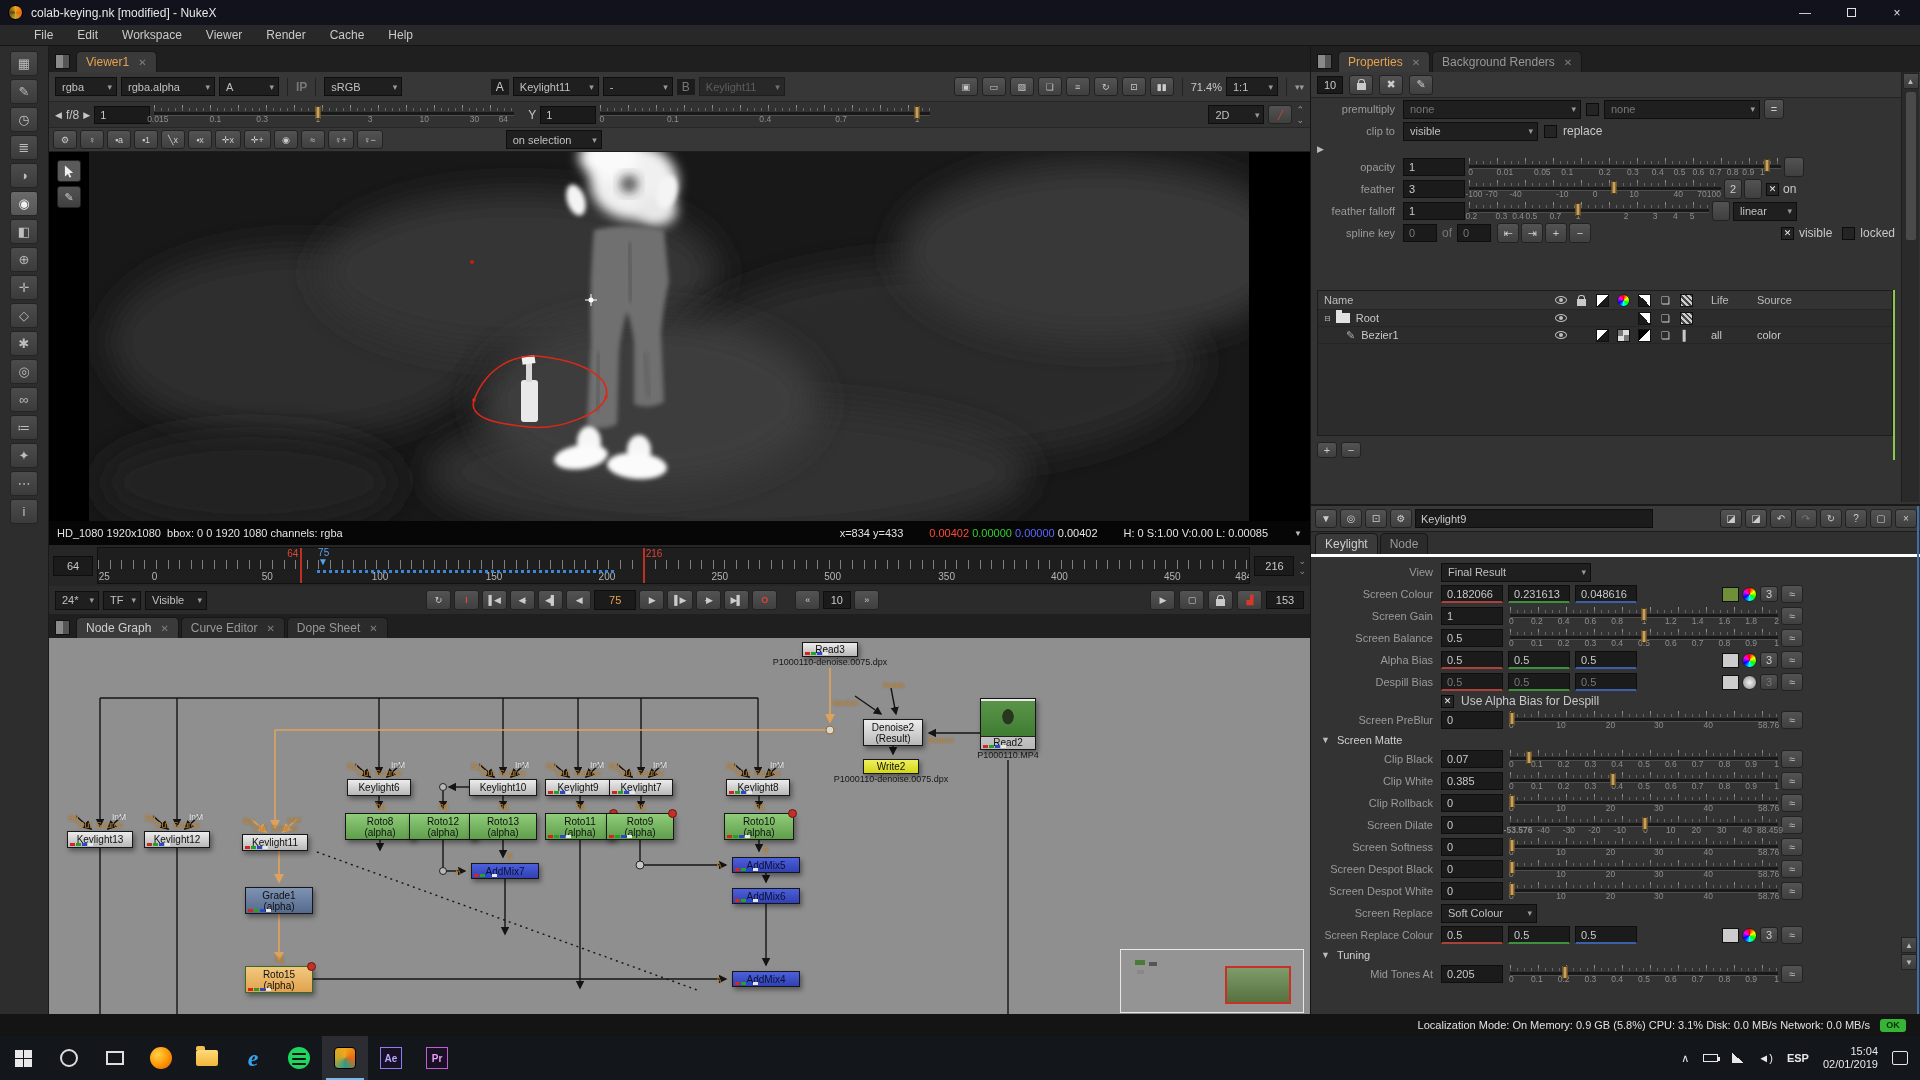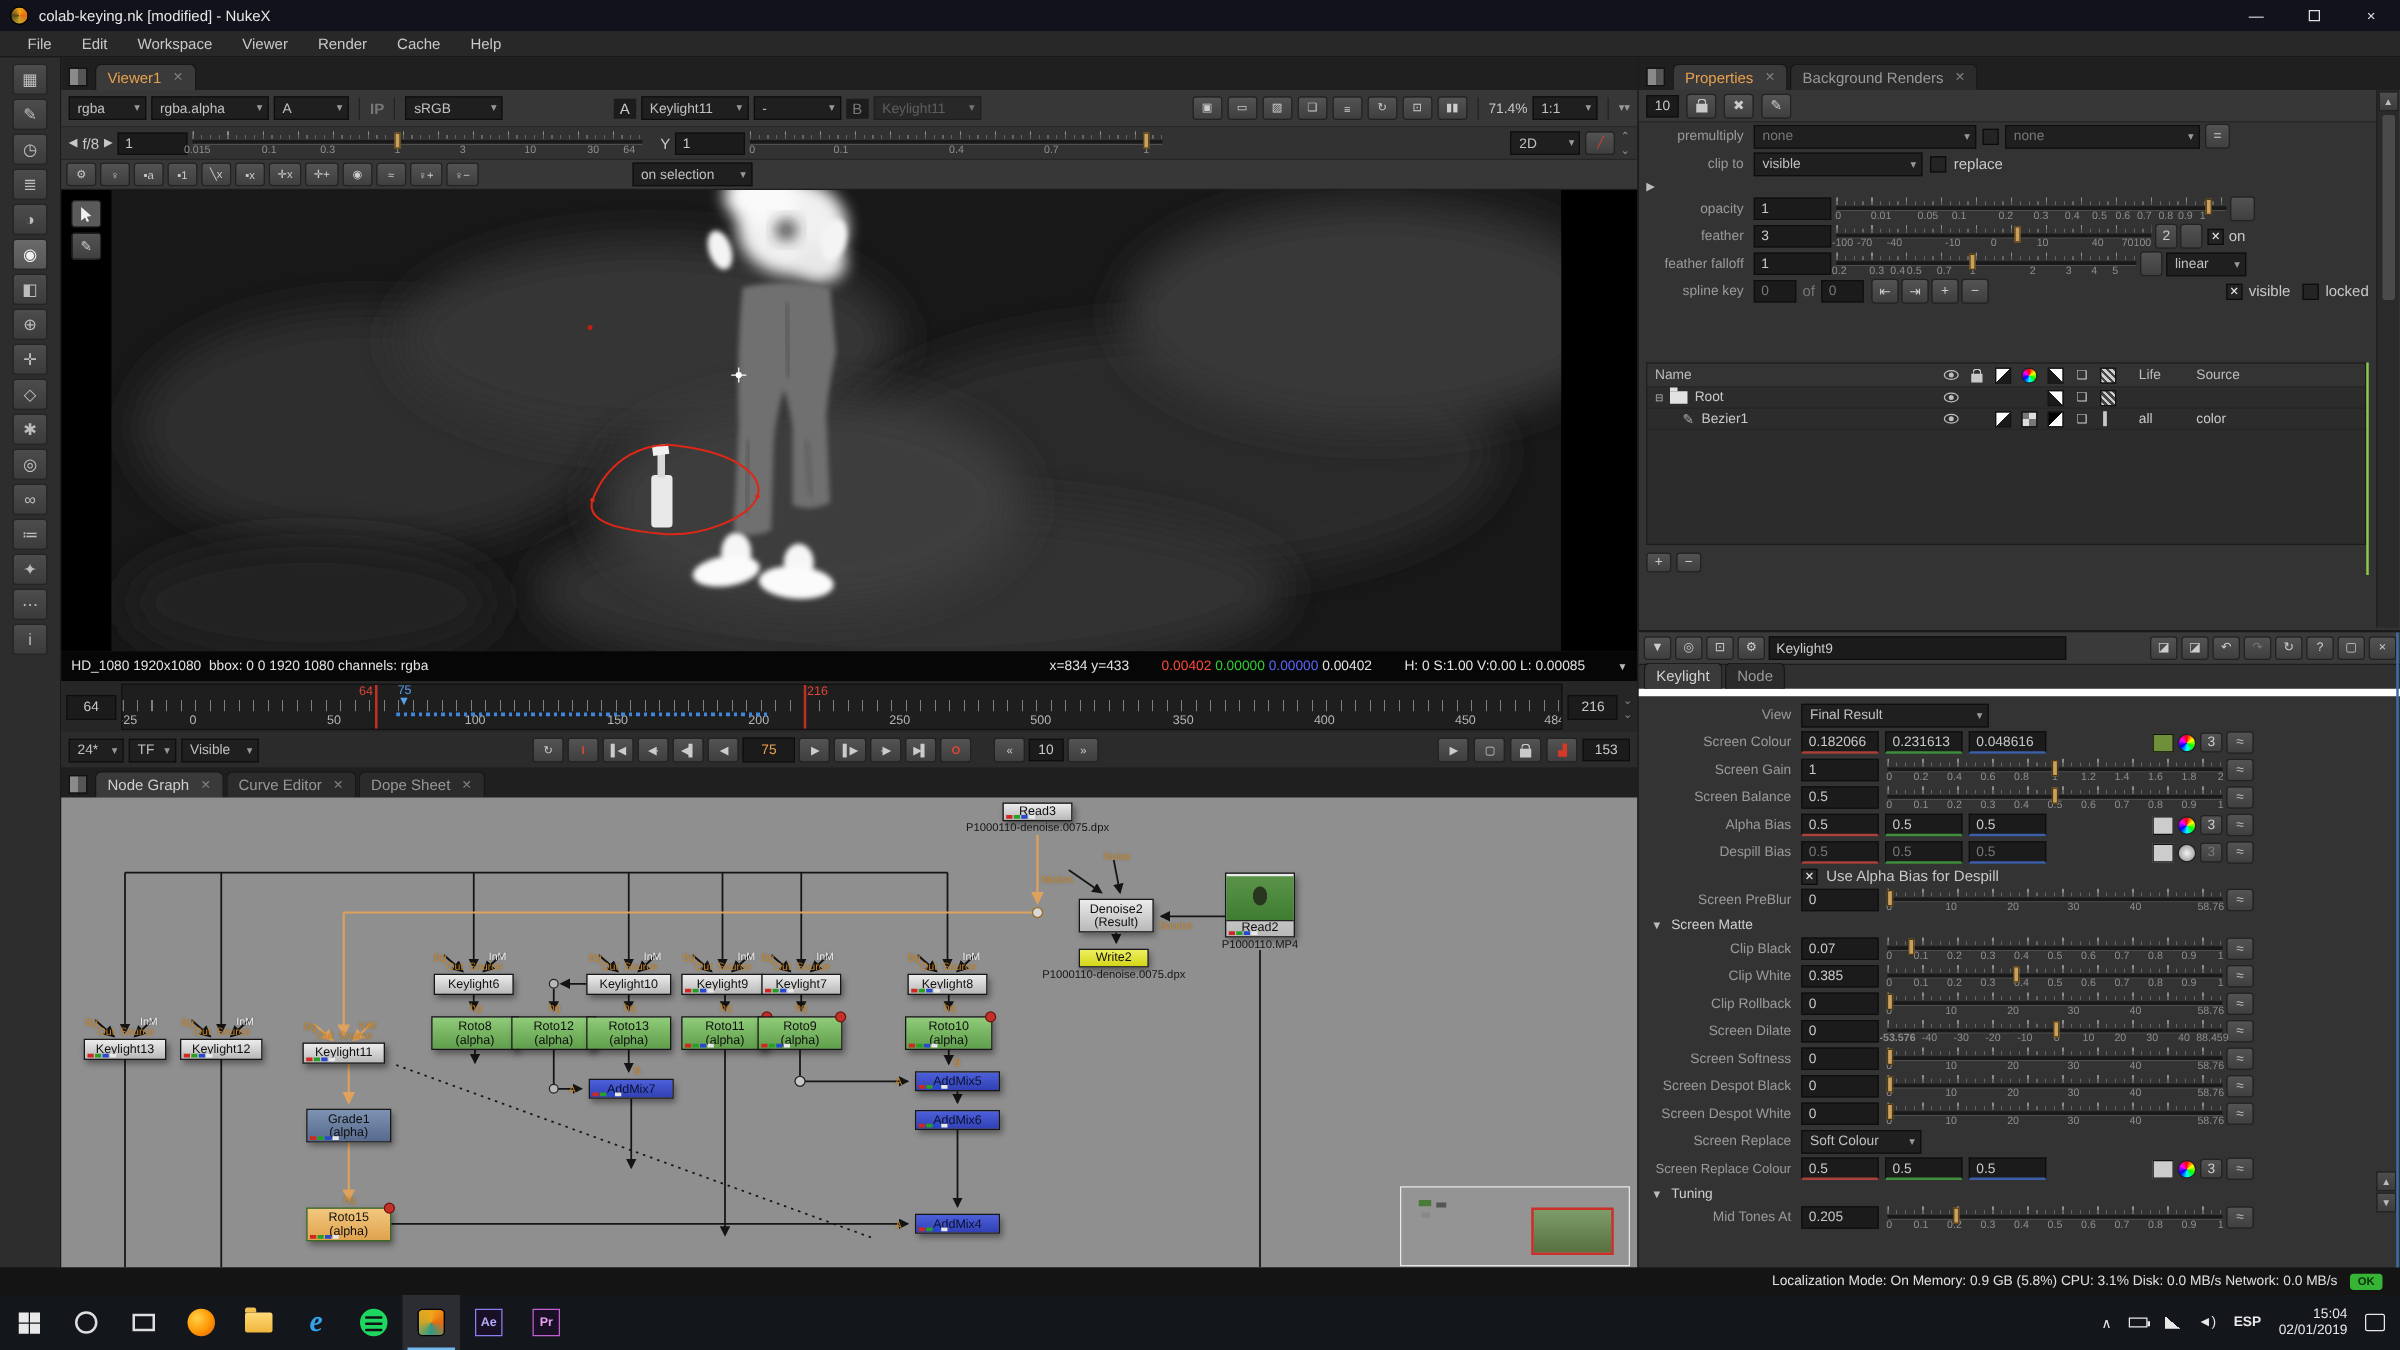--- a/index.html
+++ b/index.html
@@ -8,21 +8,21 @@
 .r{position:absolute}
 
 #titlebar{left:0;top:0;width:1920px;height:25px;background:#12121c;display:flex;align-items:center}
 #appicon{width:15px;height:15px;margin:0 8px;border-radius:50%;
  background:conic-gradient(#f2a71b,#e86a10,#caa62a,#5a4a1a,#f2a71b);border:1px solid #000}
 #titletext{color:#e6e6e6;font-size:12px}
 #winbtns{margin-left:auto;display:flex}
 .wbtn{width:46px;height:25px;display:flex;align-items:center;justify-content:center;color:#e0e0e0;font-size:12px}
 .wbox{width:9px;height:9px;border:1px solid #e0e0e0;display:inline-block}
 #menubar{left:0;top:25px;width:1920px;height:21px;background:#282828;border-bottom:1px solid #141414;
- display:flex;align-items:center;padding-left:10px}
+ display:flex;align-items:center;padding-left:22px}
 .menu-item{padding:0 12px;color:#c9c9c9;height:21px;line-height:21px}
 
 #lefttools{left:0;top:46px;width:49px;height:968px;background:#2d2d2d;border-right:1px solid #1a1a1a;
  display:flex;flex-direction:column;align-items:center;padding-top:5px;gap:3px}
 .ltool{width:28px;height:25px;display:flex;align-items:center;justify-content:center;color:#bdbdbd;
  background:linear-gradient(#4c4c4c,#3b3b3b);border:1px solid #242424;border-radius:3px;font-size:13px}
 .ltool.hl{background:linear-gradient(#6a6a6a,#565656);color:#f0f0f0}
 
 .tabrow{background:#1f1f1f;display:flex;align-items:flex-end;padding-left:2px}
 .pane-icon{width:15px;height:15px;margin:0 6px 3px 4px;border:1px solid #111;
@@ -152,21 +152,21 @@
 #ppScroll{left:590px;top:26px;width:18px;height:430px;background:#2a2a2a;border-left:1px solid #1e1e1e}
 .scrollarrow{width:16px;height:16px;font-size:8px;display:flex;align-items:center;justify-content:center;
  background:linear-gradient(#4e4e4e,#3c3c3c);border:1px solid #222;color:#bbb;margin:1px auto}
 #ppThumb{width:12px;height:150px;background:#4a4a4a;border:1px solid #2a2a2a;margin:2px auto;border-radius:3px}
 
 #klpane{left:0;top:458px;width:610px;height:510px;background:#333;border-top:2px solid #1a1a1a}
 #klHeader{left:0;top:0;width:610px;height:26px;background:#3a3a3a;border-bottom:1px solid #1c1c1c;
  display:flex;align-items:center;gap:3px;padding:0 4px}
 .hbtn{width:22px;height:19px;font-size:10px}
 #klName{width:238px;height:19px}
-#klTabs{left:0;top:26px;width:610px;height:25px;border-bottom:6px solid #ffffff;display:flex;align-items:flex-end;padding-left:4px;background:#303030}
+#klTabs{left:0;top:26px;width:610px;height:25px;border-bottom:3px solid #ffffff;display:flex;align-items:flex-end;padding-left:4px;background:#303030}
 #klRows{left:0;top:55px;width:588px}
 .krow{display:flex;align-items:center;height:22px}
 .klabel{width:130px;text-align:right;padding-right:8px;color:#9a9a9a;flex:none;font-size:11px}
 .kfield{width:62px;flex:none;margin-right:5px}
 .ksl{width:268px;flex:none;margin-left:2px}
 .kswatches{margin-left:auto;margin-right:96px;display:flex;gap:3px;align-items:center}
 .sect{display:flex;align-items:center;gap:7px;height:17px;padding-left:10px;color:#cfcfcf;font-size:11px}
 .sect .tri{font-size:9px;color:#bbb}
 #klScroll{left:590px;top:430px}
 #blueline{left:606px;top:0px;width:2px;height:510px;background:#3e6ea8}

